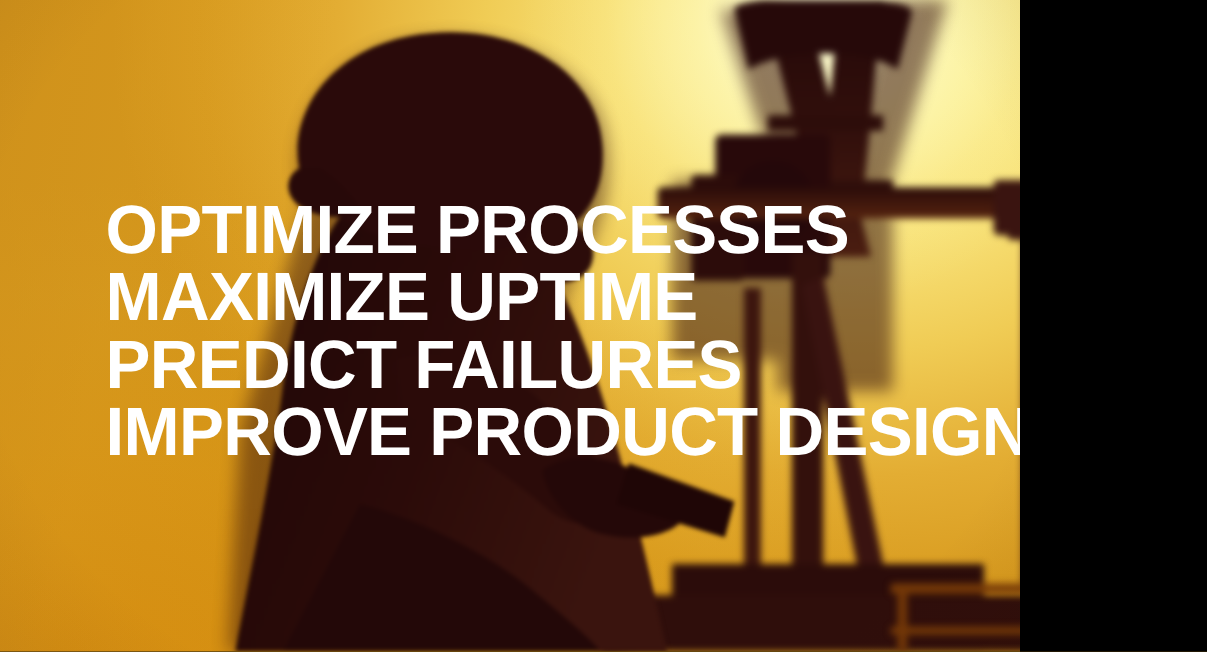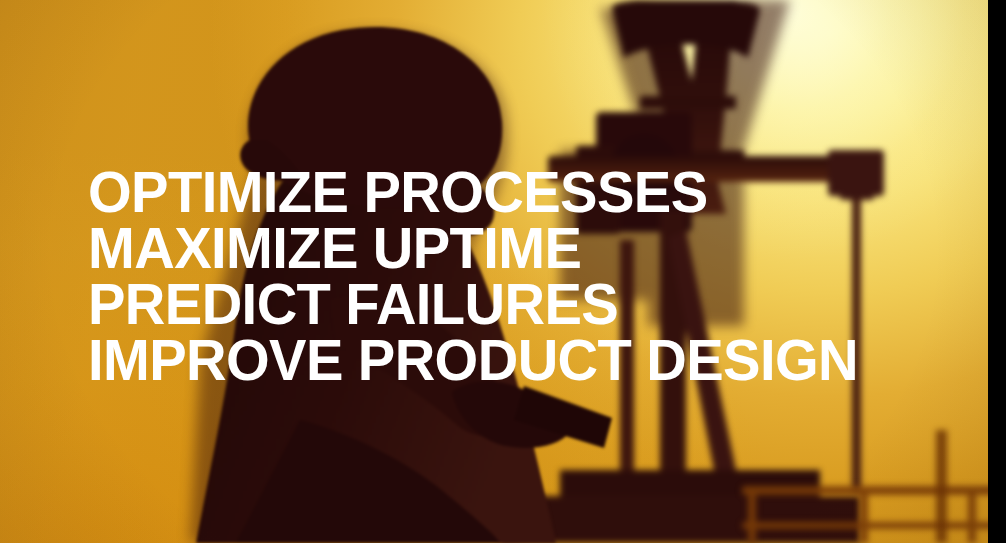--- a/index.html
+++ b/index.html
@@ -2,21 +2,21 @@
 <html><head>
 <meta charset="utf-8">
 <style>
   html, body {
     margin: 0;
     padding: 0;
     background: #000;
   }
   #stage {
     position: relative;
-    width: 988px;
+    width: 850px;
     height: 543px;
     overflow: hidden;
     font-family: "Liberation Sans", sans-serif;
     background: #e0a024;
   }
 
   
   .bg-base {
     position: absolute;
     inset: 0;

